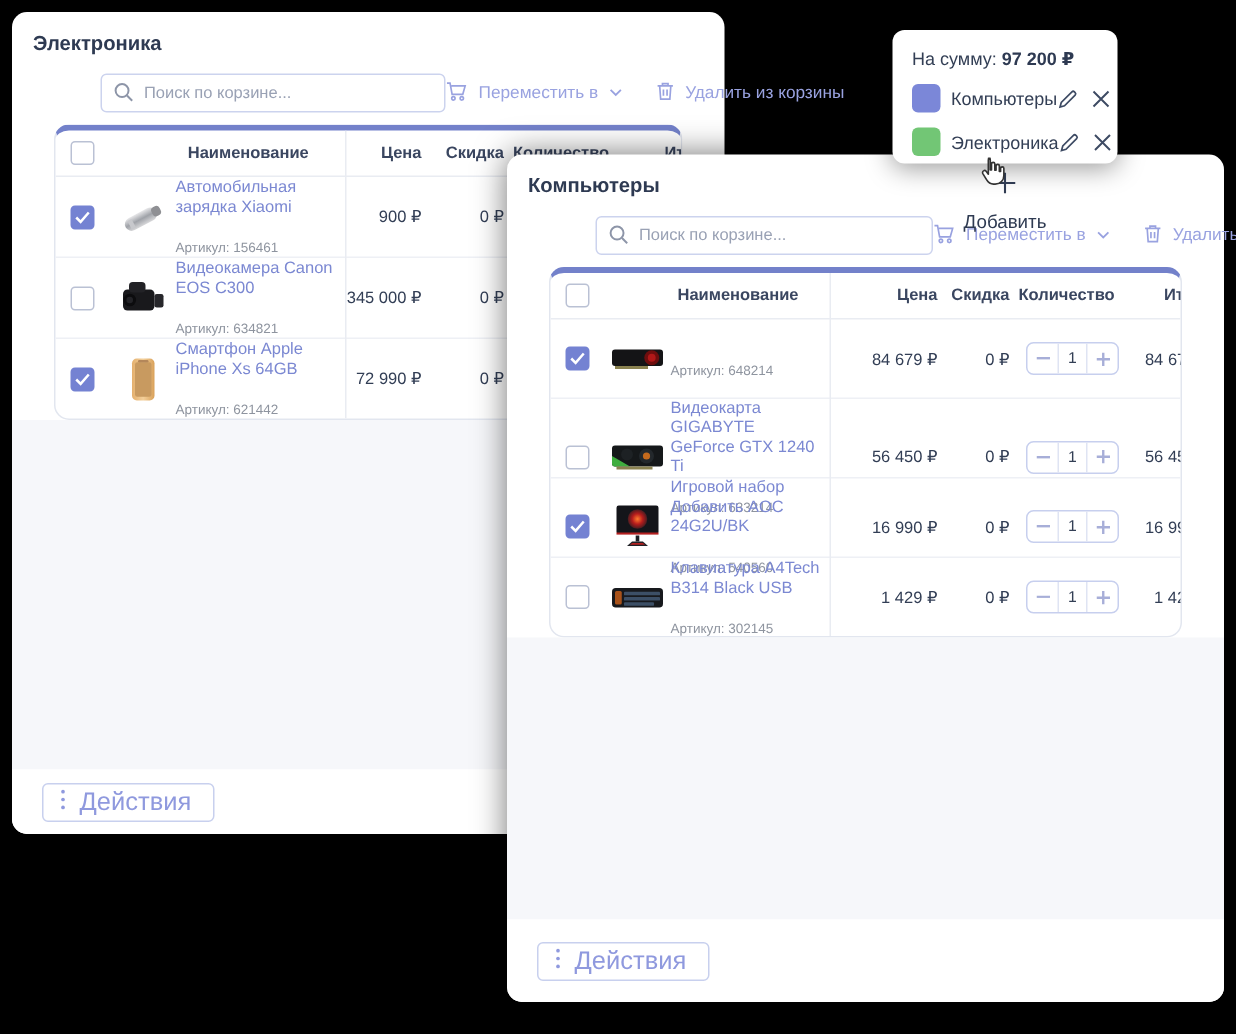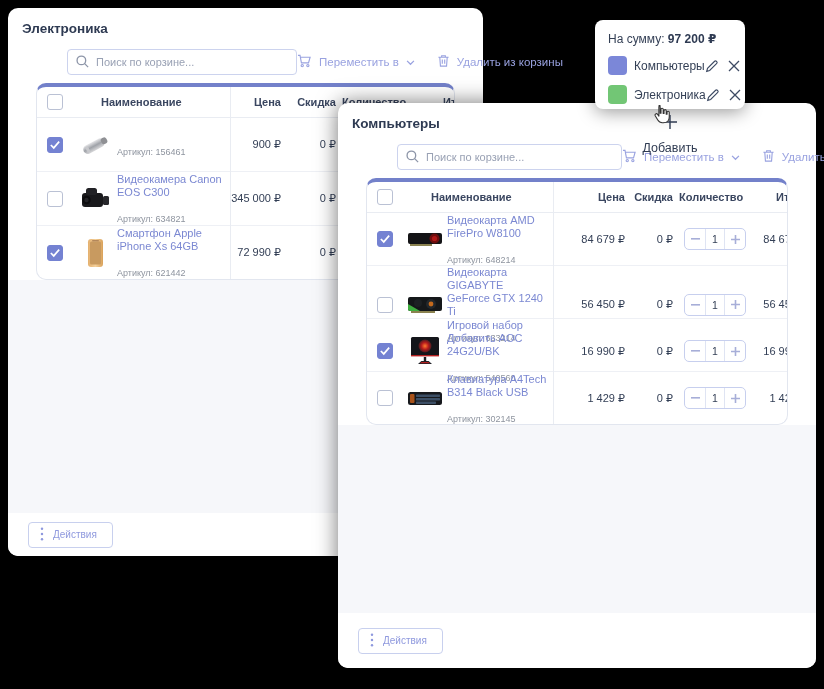--- a/index.html
+++ b/index.html
@@ -42,21 +42,21 @@
   .vline{position:absolute;top:0;bottom:0;width:1px;background:#e9ecf2;}
   #card-electronics .vline{left:193px;}
   #card-computers .vline{left:186px;}
 
   .grid-row{display:grid;align-items:center;}
   #card-electronics .grid-row{grid-template-columns:36px 44px 113px 57px 55px 85px 55px;}
   #card-computers .grid-row{grid-template-columns:36px 44px 106px 78px 48px 72px 64px;}
 
   .thead{height:30px;border-bottom:1px solid #e9ecf2;}
   .th{font-size:11px;font-weight:700;color:#3a4660;}
-  .th-name{grid-column:2/4;text-align:left;margin-left:28px;}
+  .th-name{grid-column:2/4;text-align:center;margin-left:28px;}
   .th-num{text-align:right;padding-right:6px;}
   .th-qty{}
   .th-total{text-align:right;padding-right:8px;}
 
   .trow{border-bottom:1px solid #eef0f5;}
   #card-electronics .trow{height:53px;}
   #card-computers .trow{height:52px;}
   .trow:last-child{border-bottom:none;}
 
   .cb{
@@ -82,21 +82,21 @@
   .step-btn{width:20px;display:flex;align-items:center;justify-content:center;color:#a7aed8;cursor:pointer;}
   .step-val{flex:1;display:flex;align-items:center;justify-content:center;font-size:10.5px;color:#333f55;
     border-left:1px solid #dfe4f3;border-right:1px solid #dfe4f3;}
 
   .body-fill{flex:1;background:#f6f7fa;}
   .card-foot{background:#fff;border-radius:0 0 10px 10px;display:flex;align-items:center;padding:0 20px;}
   #card-electronics .card-foot{height:43px;}
   #card-computers .card-foot{height:55px;}
   .actions-btn{
     display:inline-flex;align-items:center;gap:9px;border:1px solid #c8d0ee;border-radius:4px;
-    color:#8f99de;font-size:10px;height:26px;padding:0 15px 0 11px;background:#fff;cursor:pointer;
+    color:#8f99de;font-size:17px;height:26px;padding:0 15px 0 11px;background:#fff;cursor:pointer;
   }
 
   #popup{
     position:absolute;left:595px;top:20px;width:150px;height:89px;z-index:5;
     background:#fff;border-radius:8px;box-shadow:0 3px 18px rgba(0,0,0,.4);
     padding:12px 13px;box-sizing:border-box;
   }
   .popup-total{font-size:12px;color:#333f55;margin-bottom:9px;white-space:nowrap;}
   .popup-total b{font-weight:700;color:#2e3a52;}
   .popup-row{display:flex;align-items:center;height:21px;margin-bottom:8px;}
@@ -186,20 +186,21 @@
         <span class="pimg">
           <svg viewBox="0 0 36 30">
               <g transform="rotate(-28 18 15)">
                 <rect x="5" y="11" width="23" height="9" rx="4.5" fill="url(#g-silver)"></rect>
                 <rect x="25" y="12.2" width="6" height="6.6" rx="2.6" fill="#8f9094"></rect>
                 <rect x="8" y="12.5" width="3" height="6" fill="#c7c8cc"></rect>
               </g>
             </svg>
         </span>
         <span class="namecell">
+            <div class="p-name">Автомобильная зарядка Xiaomi</div>
             <div class="p-sku">Артикул: 156461</div>
           </span>
         <span class="price">900 ₽</span>
         <span class="discount">0 ₽</span>
         <span></span>
         <span></span>
       </div>
 
       <div class="grid-row trow">
         <span class="cb" data-checked="false"></span>
@@ -313,21 +314,20 @@
           </span>
         <span class="pimg">
           <svg viewBox="0 0 36 30">
               <rect x="1" y="9" width="34" height="11" rx="2" fill="#141416"></rect>
               <circle cx="27.5" cy="14.5" r="5" fill="#6e0e0e"></circle>
               <circle cx="27.5" cy="14.5" r="2.6" fill="#b01818"></circle>
               <rect x="3" y="20" width="22" height="2" fill="#8a8250"></rect>
             </svg>
         </span>
         <span class="namecell">
-            <div class="p-name">Видеокарта AMD FirePro W8100</div>
             <div class="p-sku">Артикул: 648214</div>
           </span>
         <span class="price">84 679 ₽</span>
         <span class="discount">0 ₽</span>
         <span>
           <span class="stepper">
             <span class="step-btn">
                 <svg width="9" height="2" viewBox="0 0 9 2">
                   <rect width="9" height="1.6" fill="currentColor"></rect>
                 </svg>

